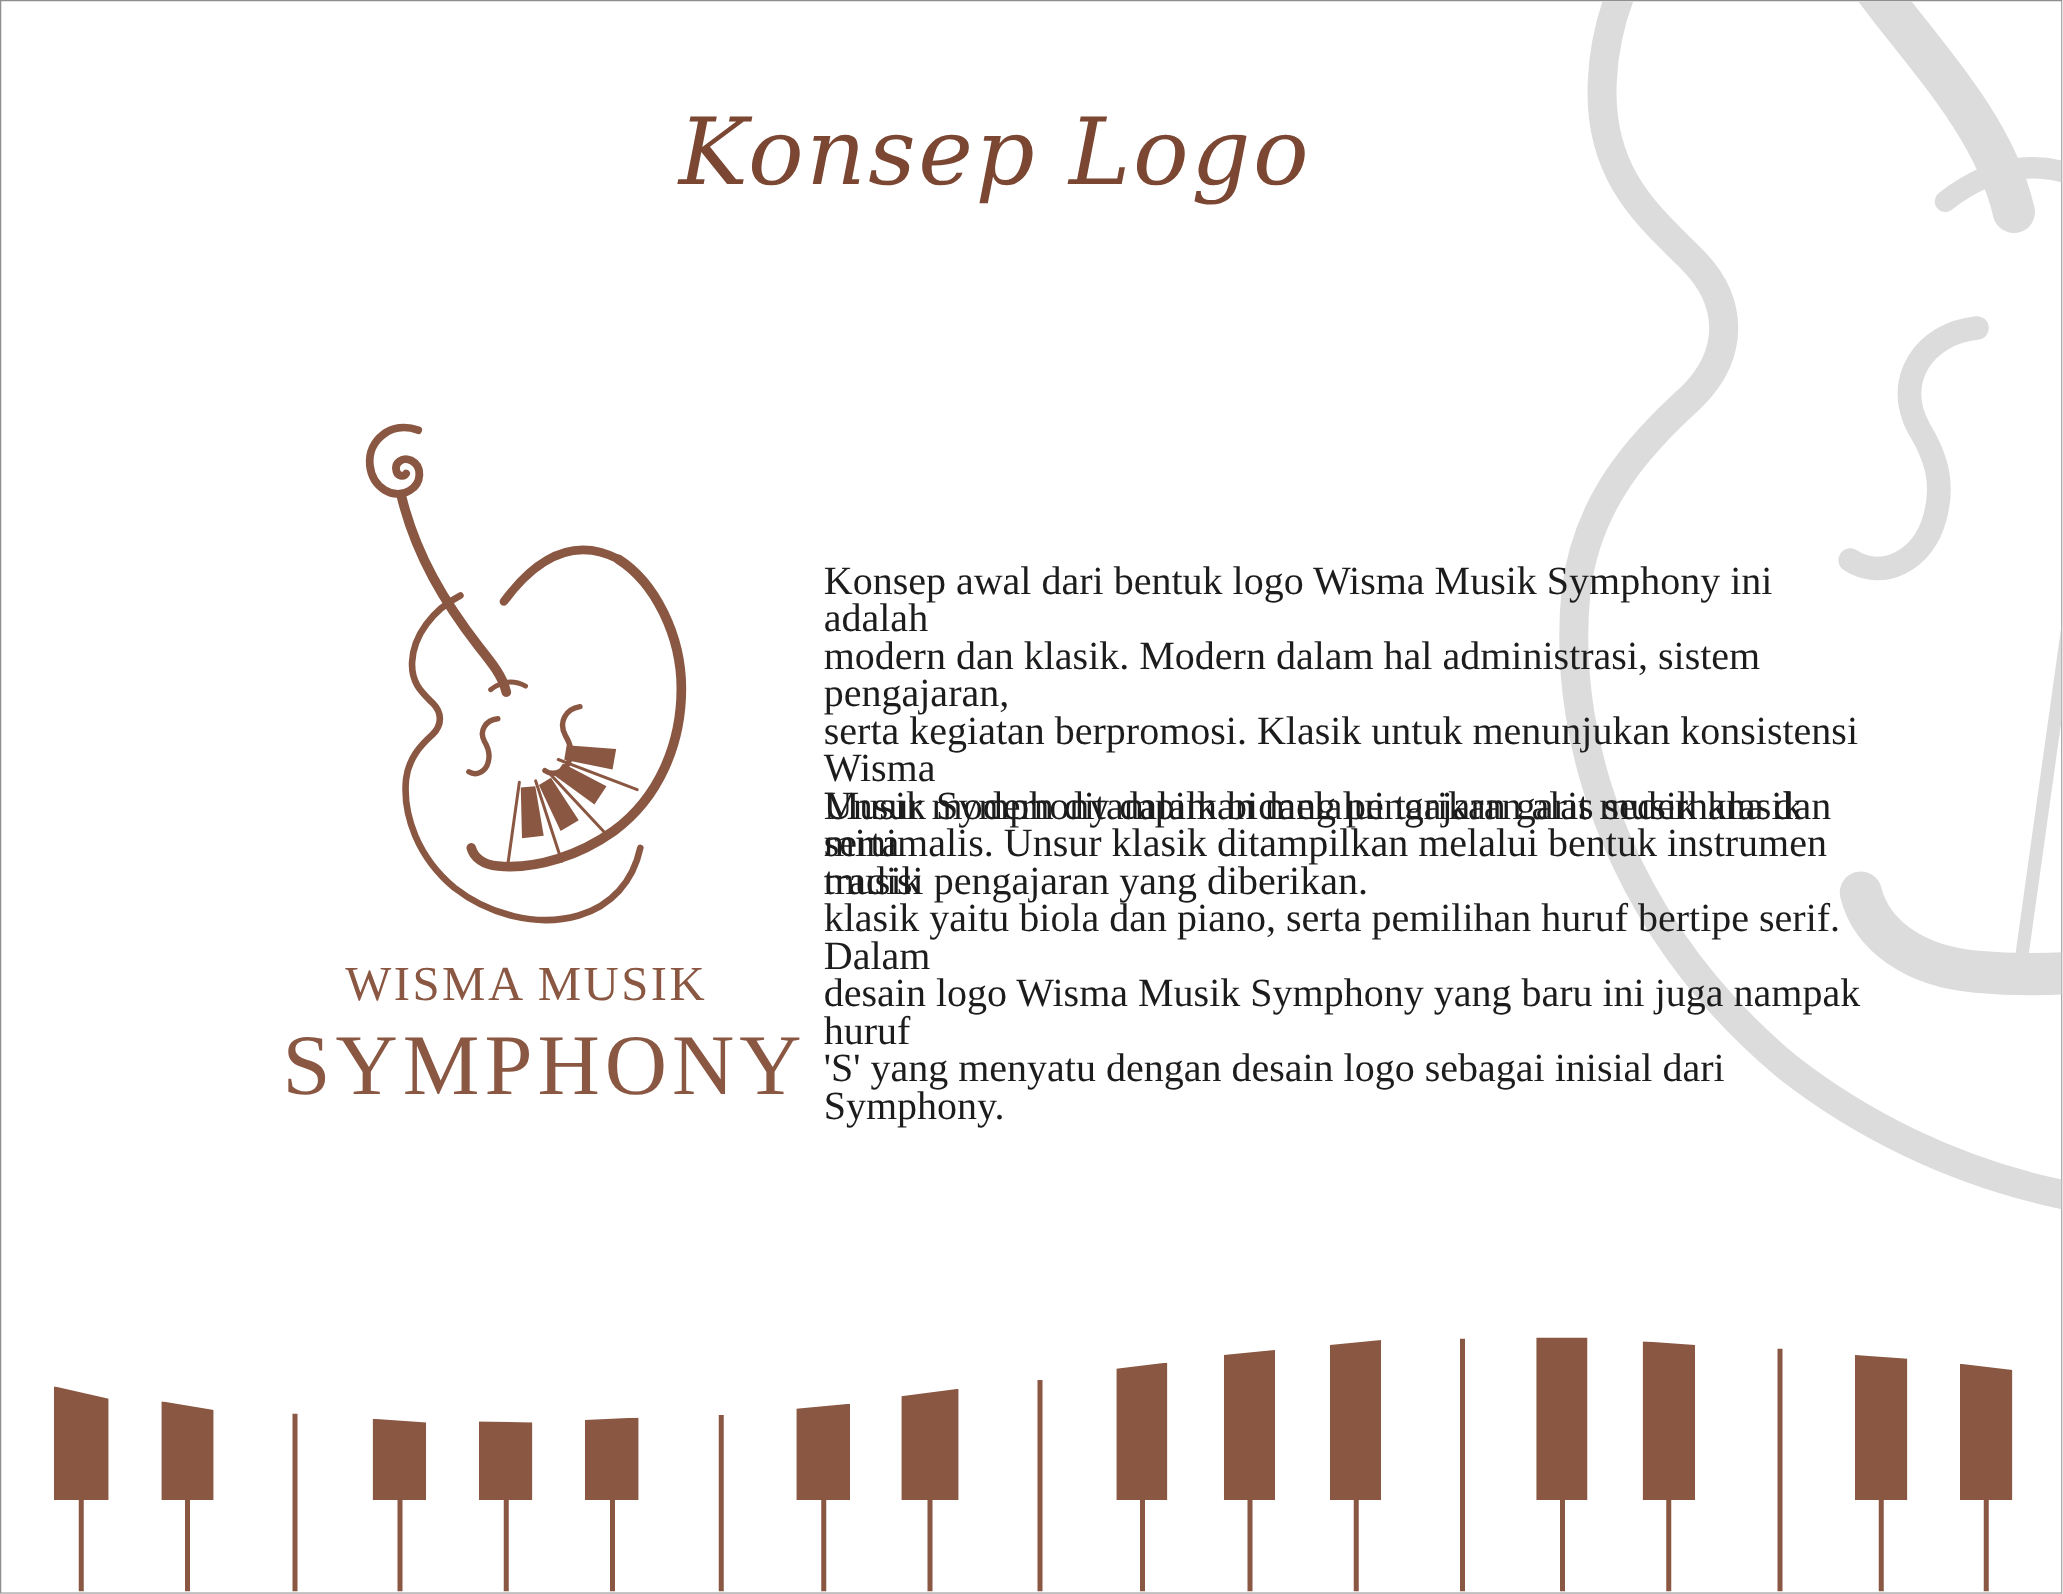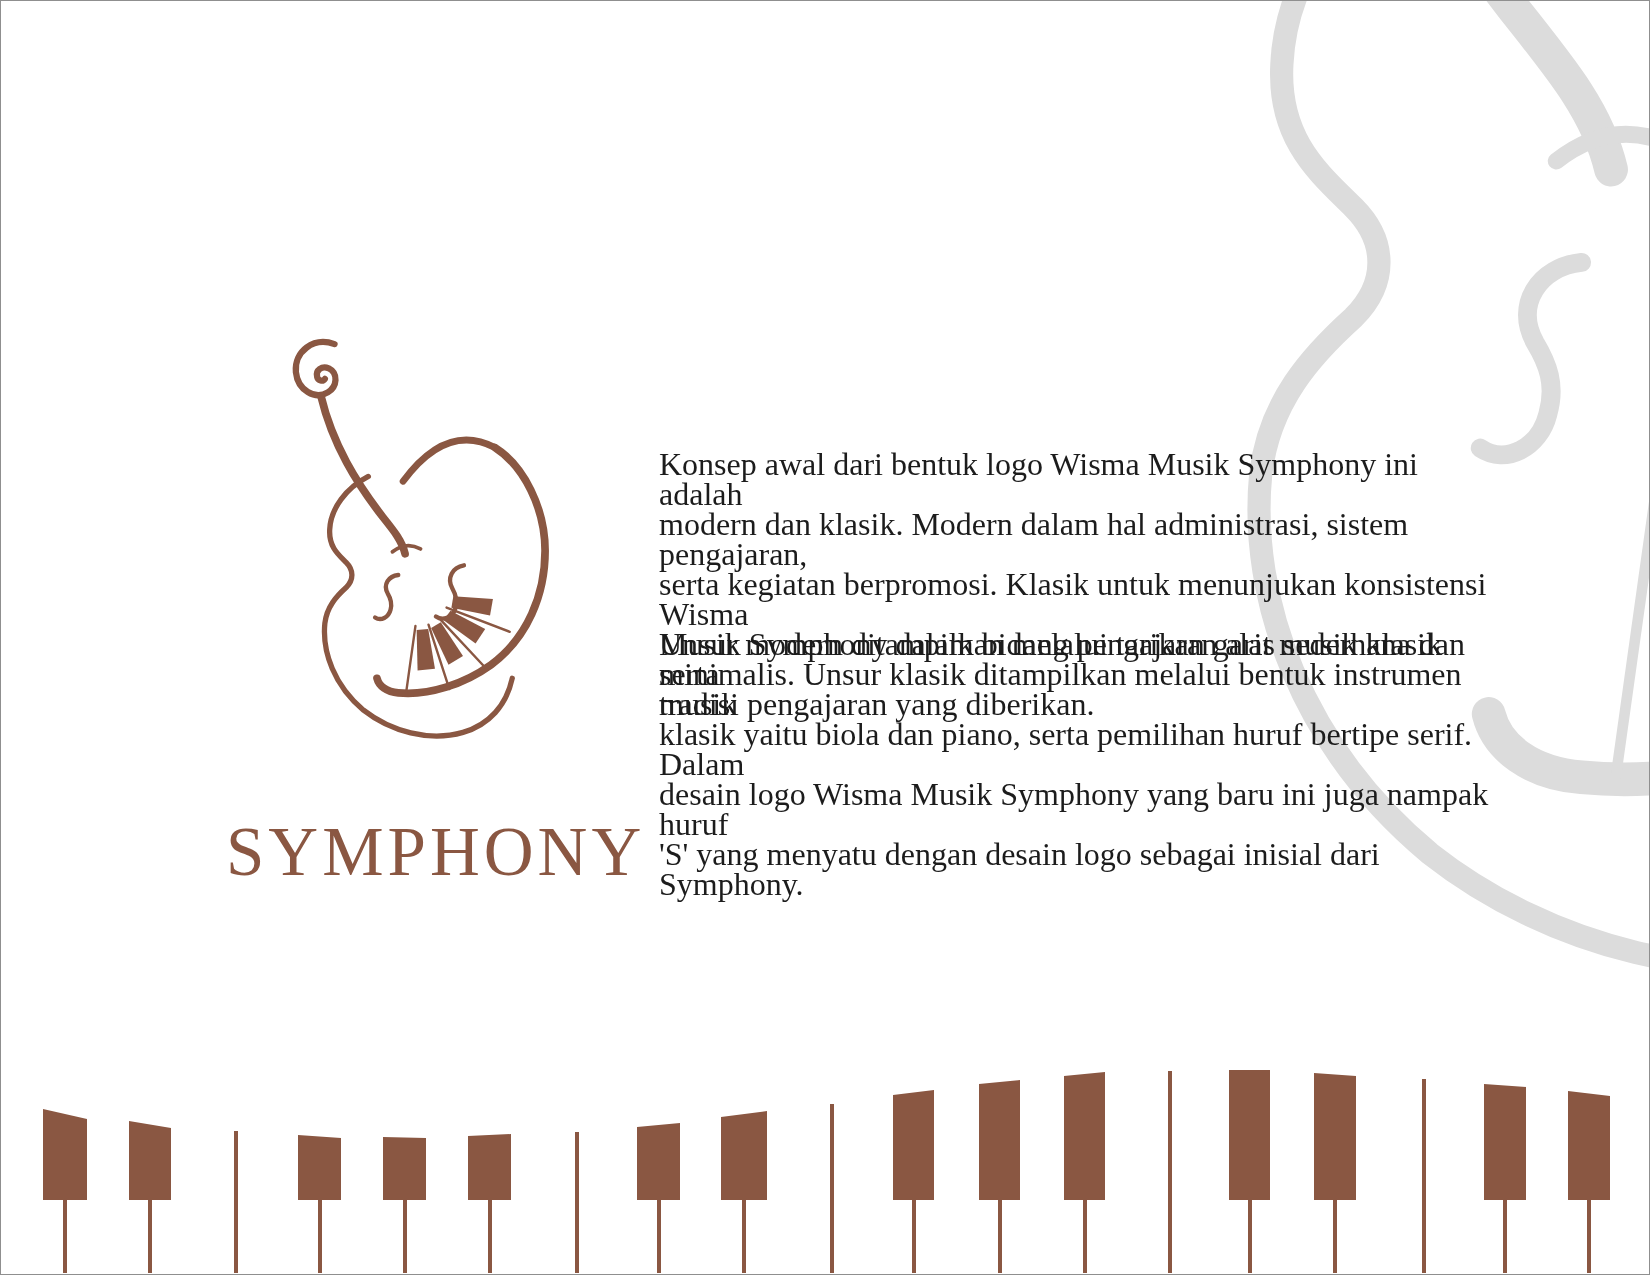--- a/index.html
+++ b/index.html
@@ -80,25 +80,27 @@
     </g>
   </symbol>
 </svg>
 
 <div class="page">
 
   <svg class="watermark" viewBox="0 0 360 440" preserveAspectRatio="xMidYMid meet">
     <use href="#violin-logo"></use>
   </svg>
 
+  <div class="title">Konsep Logo</div>
 
   <svg class="logo-art" viewBox="0 0 360 440" preserveAspectRatio="xMidYMid meet">
     <use href="#violin-logo"></use>
   </svg>
 
+  <div class="logo-line1">WISMA MUSIK</div>
   <div class="logo-line2">SYMPHONY</div>
 
   <div class="bodytext para1">Konsep awal dari bentuk logo Wisma Musik Symphony ini adalah
 modern dan klasik. Modern dalam hal administrasi, sistem pengajaran,
 serta kegiatan berpromosi. Klasik untuk menunjukan konsistensi Wisma
 Musik Symphony dalam bidang pengajaran alat musik klasik serta
 tradisi pengajaran yang diberikan.</div>
   <div class="bodytext para2">Unsur modern ditampilkan melalui tarikan garis sederhana dan
 minimalis. Unsur klasik ditampilkan melalui bentuk instrumen musik
 klasik yaitu biola dan piano, serta pemilihan huruf bertipe serif. Dalam

